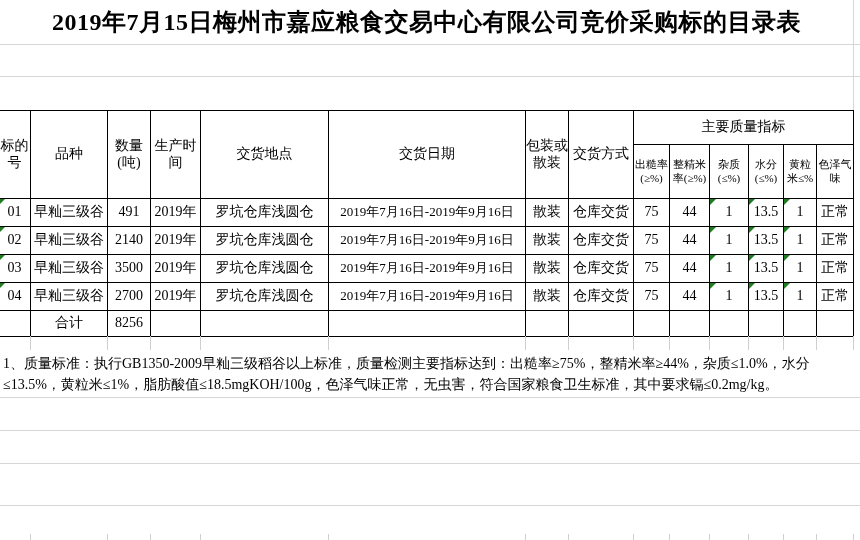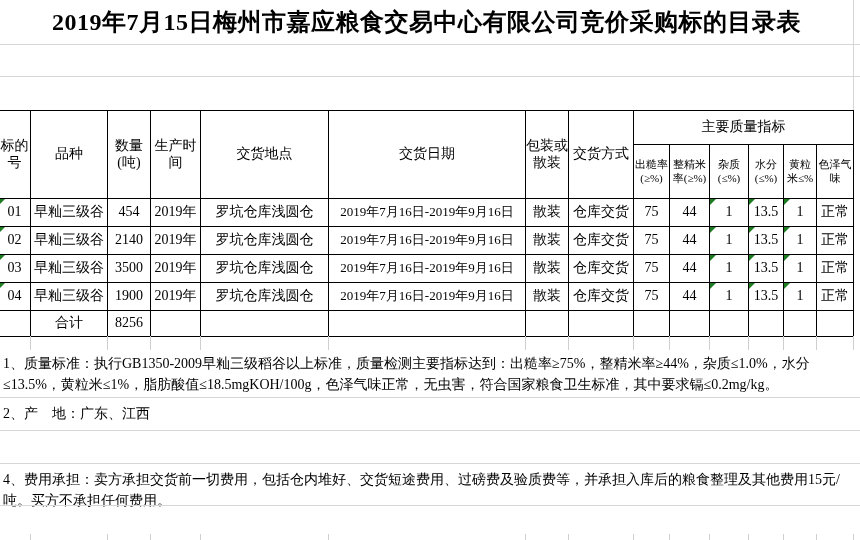--- a/index.html
+++ b/index.html
@@ -83,21 +83,21 @@
       <th class="sub">整精米率(≥%)</th>
       <th class="sub">杂质(≤%)</th>
       <th class="sub">水分(≤%)</th>
       <th class="sub">黄粒米≤%</th>
       <th class="sub">色泽气味</th>
     </tr>
 
     <tr class="data">
       <td class="num tri">01</td>
       <td>早籼三级谷</td>
-      <td class="num">454</td>
+      <td class="num">491</td>
       <td class="num">2019年</td>
       <td>罗坑仓库浅圆仓</td>
       <td class="date">2019年7月16日-2019年9月16日</td>
       <td>散装</td>
       <td>仓库交货</td>
       <td class="num">75</td>
       <td class="num">44</td>
       <td class="num tri">1</td>
       <td class="num tri">13.5</td>
       <td class="num tri">1</td>
@@ -131,21 +131,21 @@
       <td class="num">75</td>
       <td class="num">44</td>
       <td class="num tri">1</td>
       <td class="num tri">13.5</td>
       <td class="num tri">1</td>
       <td>正常</td>
     </tr>
     <tr class="data">
       <td class="num tri">04</td>
       <td>早籼三级谷</td>
-      <td class="num">1900</td>
+      <td class="num">2700</td>
       <td class="num">2019年</td>
       <td>罗坑仓库浅圆仓</td>
       <td class="date">2019年7月16日-2019年9月16日</td>
       <td>散装</td>
       <td>仓库交货</td>
       <td class="num">75</td>
       <td class="num">44</td>
       <td class="num tri">1</td>
       <td class="num tri">13.5</td>
       <td class="num tri">1</td>
@@ -199,19 +199,17 @@
       <div class="vtick" style="left: 669px; top: 534px; height: 6px;"></div>
       <div class="vtick" style="left: 709px; top: 534px; height: 6px;"></div>
       <div class="vtick" style="left: 748px; top: 534px; height: 6px;"></div>
       <div class="vtick" style="left: 783px; top: 534px; height: 6px;"></div>
       <div class="vtick" style="left: 816px; top: 534px; height: 6px;"></div>
       <div class="vtick" style="left: 853px; top: 534px; height: 6px;"></div>
     </div>
 
   <div class="note" id="note1">1、质量标准：执行GB1350-2009早籼三级稻谷以上标准，质量检测主要指标达到：出糙率≥75%，整精米率≥44%，杂质≤1.0%，水分≤13.5%，黄粒米≤1%，脂肪酸值≤18.5mgKOH/100g，色泽气味正常，无虫害，符合国家粮食卫生标准，其中要求镉≤0.2mg/kg。</div>
   <div class="hline" style="top:397px;"></div>
-  <div class="note" id="note2">2、产　地：广东、江西</div>
   <div class="hline" style="top:430px;"></div>
   <div class="hline" style="top:463px;"></div>
-  <div class="note" id="note4">4、费用承担：卖方承担交货前一切费用，包括仓内堆好、交货短途费用、过磅费及验质费等，并承担入库后的粮食整理及其他费用15元/吨。买方不承担任何费用。</div>
   <div class="hline" style="top:505px;"></div>
 
 </div>
 
 </body></html>

